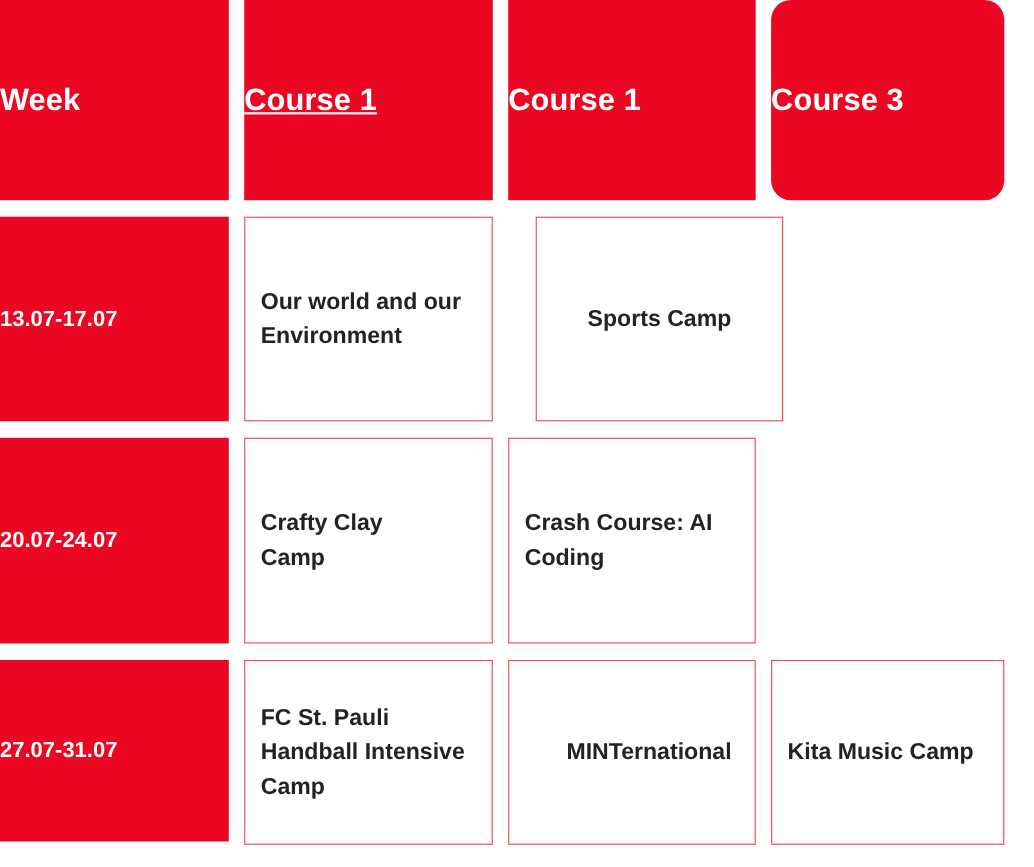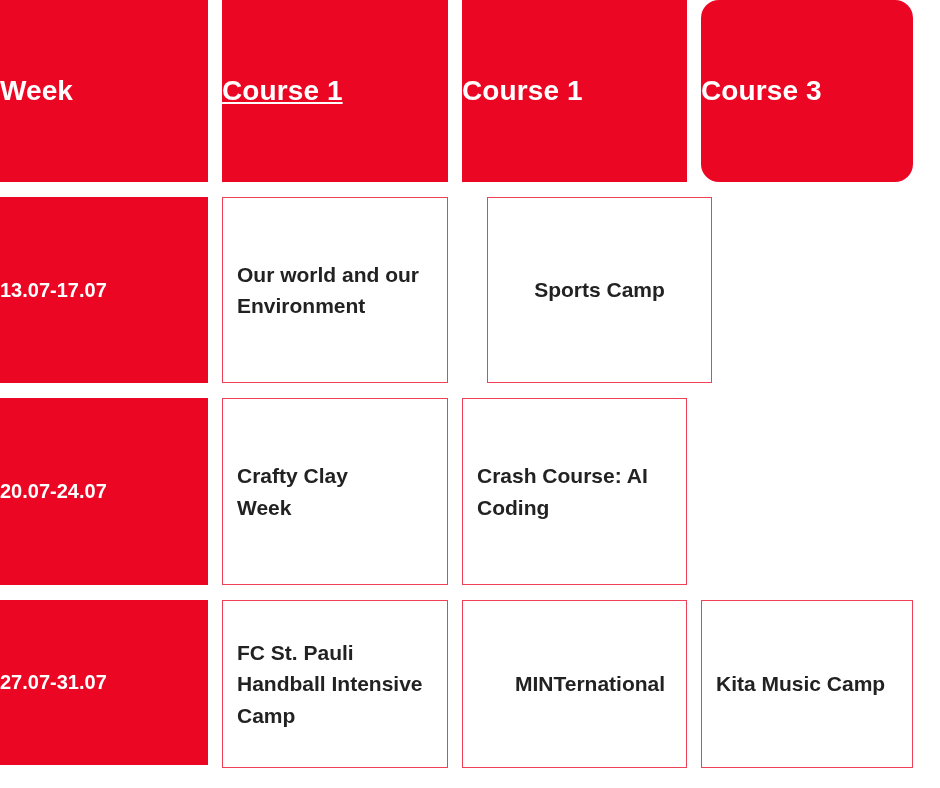--- a/index.html
+++ b/index.html
@@ -104,21 +104,21 @@
   </div>
   <div class="cell course-cell align-center" style="left:462px; top:197px; width:225px; height:186px;margin-left:25px;">
     <span class="cell-text">Sports Camp</span>
   </div>
 
   <div class="cell week-cell" style="left:0px; top:398px; width:208px; height:187px;">
     <span class="cell-text">20.07-24.07</span>
   </div>
   <div class="cell course-cell align-left" style="left:222px; top:398px; width:226px; height:187px;">
     <span class="cell-text"> Crafty Clay
-Week</span>
+Camp</span>
   </div>
   <div class="cell course-cell align-left" style="left:462px; top:398px; width:225px; height:187px;">
     <span class="cell-text">Crash Course: AI Coding</span>
   </div>
   <div class="cell course-cell align-left empty" style="left:701px; top:398px; width:212px; height:187px;">
     <span class="cell-text"></span>
   </div>
 
   <div class="cell week-cell" style="left:0px; top:600px; width:208px; height:165px;">
     <span class="cell-text">27.07-31.07</span>

